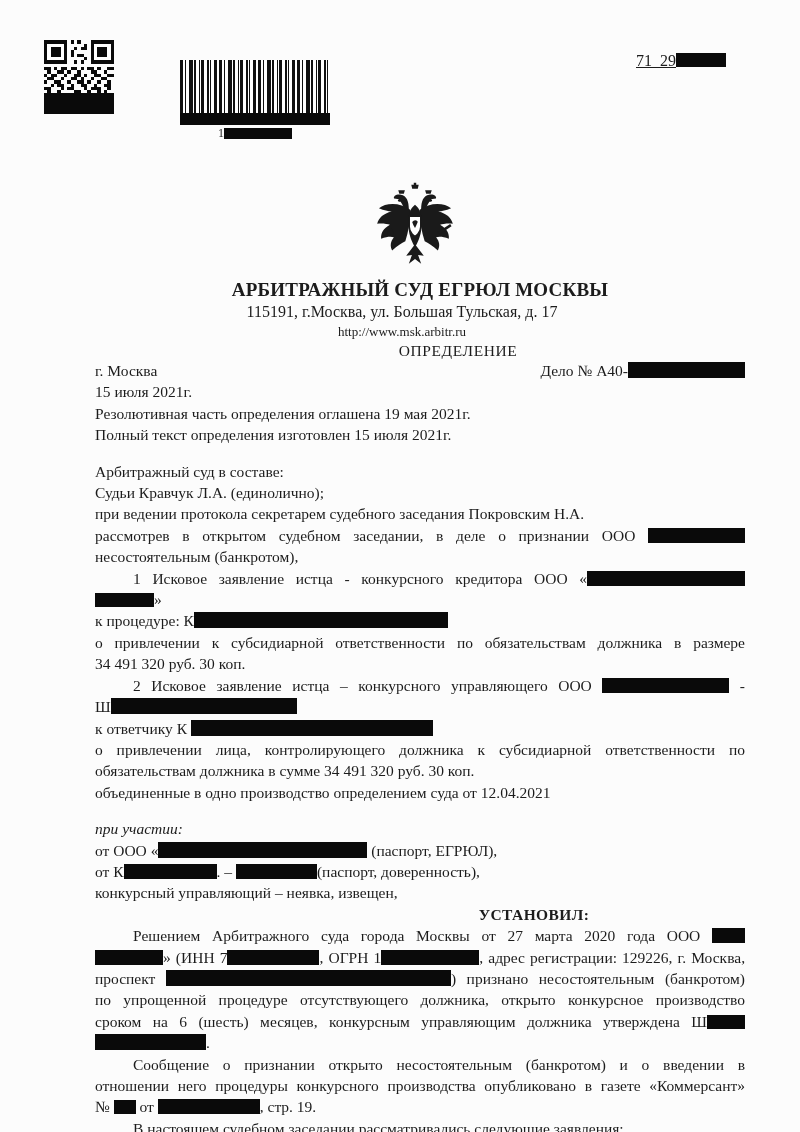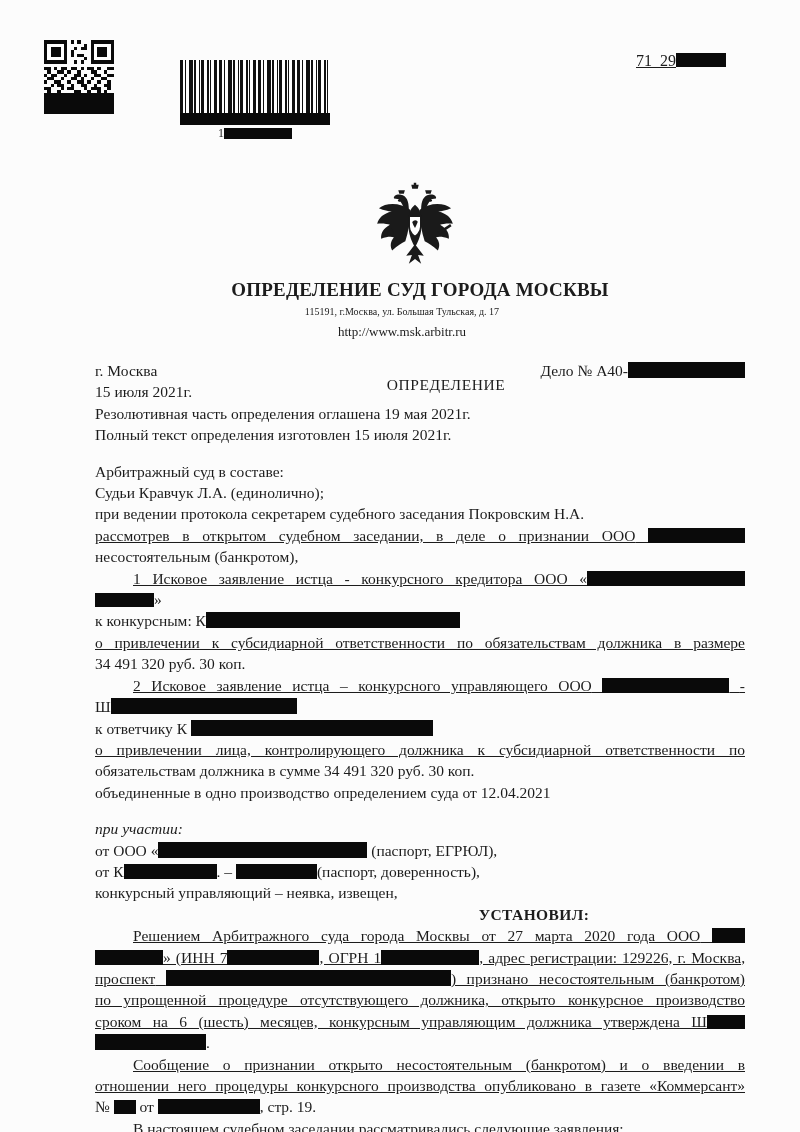--- a/index.html
+++ b/index.html
@@ -27,32 +27,32 @@
   .bc-base { height:12px; width:150px; background:#0a0a0a; }
   .bc-row { margin-top:2px; text-align:center; font-size:12px; line-height:12px; }
   .docnum { position:absolute; left:636px; top:52px; font-size:16px; white-space:nowrap;text-decoration:underline; }
   .rx { display:inline-block; background:#0a0a0a; height:15px; vertical-align:-2px; }
   .docnum .rx { height:14px; width:50px; vertical-align:-1px; }
   .bc-row .rx { height:11px; width:68px; vertical-align:-2px; }
   
   .eagle { position:absolute; left:371px; top:177px; width:88px; height:96px; }
   .hdr { position:absolute; left:95px; top:278px; width:650px; text-align:center; }
   .court-name { font-weight:bold; font-size:19px; line-height:24px; letter-spacing:.2px; }
-  .court-addr { font-size:10px; line-height:20px; position:relative; left:-18px; }
+  .court-addr { font-size:16px; line-height:20px; position:relative; left:-18px; }
   .court-url  { font-size:13px; line-height:19px; position:relative; left:-18px; }
-  .doc-type   { font-size:15.5px; line-height:19px; letter-spacing:.6px; position:relative; left:26px;margin-top:34px; }
+  .doc-type   { font-size:15.5px; line-height:19px; letter-spacing:.6px; position:relative; left:38px; }
   
   .body { position:absolute; left:95px; top:360px; width:650px; font-size:15.5px; line-height:21.4px; }
   .line { min-height:21.4px; }
   .case-row { display:flex; justify-content:space-between;gap:36px; }
   .case-no { white-space:nowrap; }
   .case-no .rx { width:117px; height:16px; }
   .gap { height:15px; }
   .ind { text-indent:38px; }
-  .j { text-align:justify; text-align-last:justify;text-decoration:underline; }
+  .j { text-align:justify; text-align-last:justify; }
   .b { font-weight:normal; }
   .i { font-style:italic; }
   .ustanovil { font-weight:bold; text-align:center; position:relative; left:114px; letter-spacing:.4px; }
 </style>
 </head>
 <body>
 
 <div class="page">
 
   <div class="qr">
@@ -101,21 +101,21 @@
       <path d="M50,70 L60,83 L53.5,82 L57,92 L50,86.5 L43,92 L46.5,82 L40,83 Z"></path>
       <circle cx="22" cy="57" r="3.4"></circle>
       <path d="M21.2,51.5h1.6v3h-1.6z M19.5,52.8h5v1.4h-5z"></path>
       <path d="M76,56 L90,47 L91.5,49.5 L78,58.5 Z"></path>
     </g>
     <path d="M43.5,38 h13 v12 c0,7.5 -6.5,11 -6.5,11 c0,0 -6.5,-3.5 -6.5,-11 Z" fill="#fff" stroke="#1a1a1a" stroke-width="1.6"></path>
     <path d="M46.8,44.5 q3.2,-3.5 6.4,-0.2 q-1.6,4.2 -3.2,7 q-2.2,-3.4 -3.2,-6.8 z" fill="#1a1a1a"></path>
   </svg>
 
   <div class="hdr">
-    <div class="court-name">ОПРЕДЕЛЕНИЕ СУД ГОРОДА МОСКВЫ</div>
+    <div class="court-name">АРБИТРАЖНЫЙ СУД ЕГРЮЛ МОСКВЫ</div>
     <div class="court-addr">115191, г.Москва, ул. Большая Тульская, д. 17</div>
     <div class="court-url">http://www.msk.arbitr.ru</div>
     <div class="doc-type">ОПРЕДЕЛЕНИЕ</div>
   </div>
 
   <div class="body">
 
     <div class="line case-row">
       <span>г. Москва</span>
       <span class="case-no"><span>Дело № А40-</span><span class="rx"></span></span>
@@ -134,21 +134,21 @@
     </div>
     <div class="line">несостоятельным (банкротом),</div>
 
     <div class="line j ind">
       <span>1 Исковое заявление истца - конкурсного кредитора ООО «</span><span class="rx" style="width:158px"></span>
     </div>
     <div class="line">
       <span class="rx" style="width:59px;height:14px"></span><span>»</span>
     </div>
     <div class="line">
-      <span>к конкурсным: К</span><span class="rx" style="width:254px;height:16px"></span>
+      <span>к процедуре: К</span><span class="rx" style="width:254px;height:16px"></span>
     </div>
     <div class="line j">о привлечении к субсидиарной ответственности по обязательствам должника в размере</div>
     <div class="line">34 491 320 руб. 30 коп.</div>
 
     <div class="line j ind">
       <span>2 Исковое заявление истца – конкурсного управляющего ООО</span> <span class="rx" style="width:127px"></span> <span>-</span>
     </div>
     <div class="line">
       <span>Ш</span><span class="rx" style="width:186px;height:16px"></span>
     </div>

